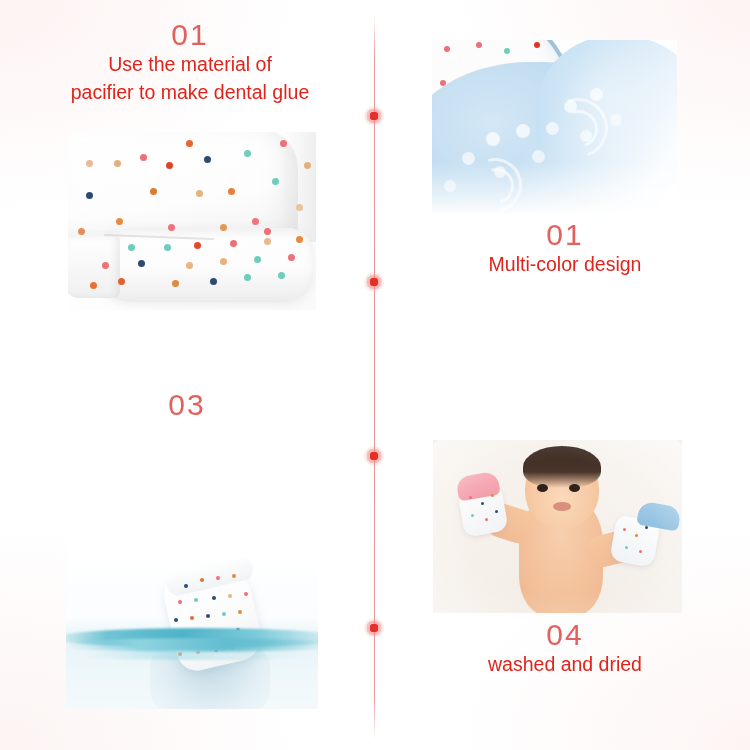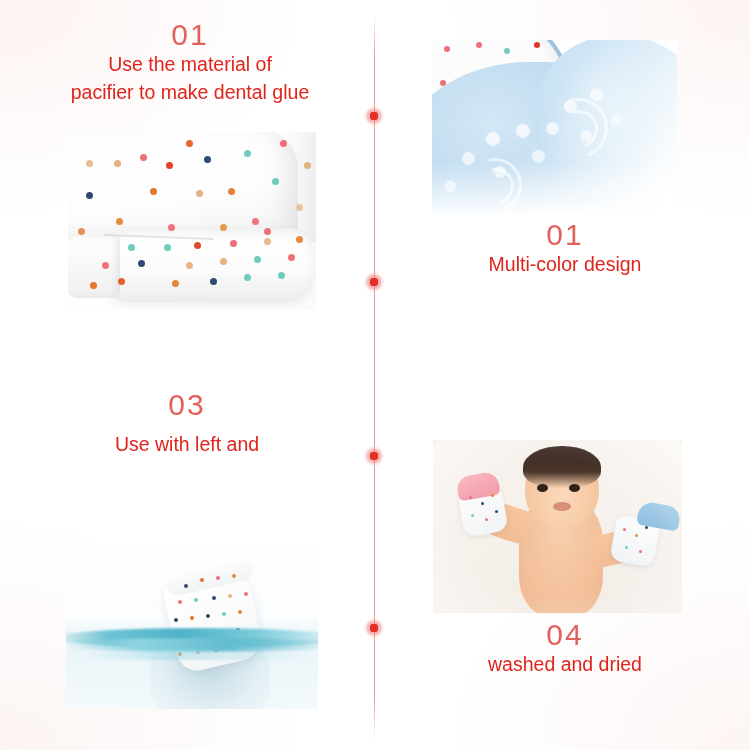--- a/index.html
+++ b/index.html
@@ -262,21 +262,20 @@
   <div class="txt">
     <div class="num">01</div>
     <div class="line">Multi-color design</div>
   </div>
 </div>
 
 <div class="panel" style="left:12px; top:388px; width:350px;">
   <div class="txt">
     <div class="num">03</div>
     <div style="height:10px"></div>
-    <div class="line">Use with left and</div>
   </div>
 </div>
 
 <div class="photo p3">
   <div class="bg"></div>
   <div class="refl"></div>
   <div class="mit"></div>
   <div class="mitCuff"></div>
 
   <span class="dot" style="left:118px;top:44px;width:4px;height:4px;background:#2d4a72"></span>

